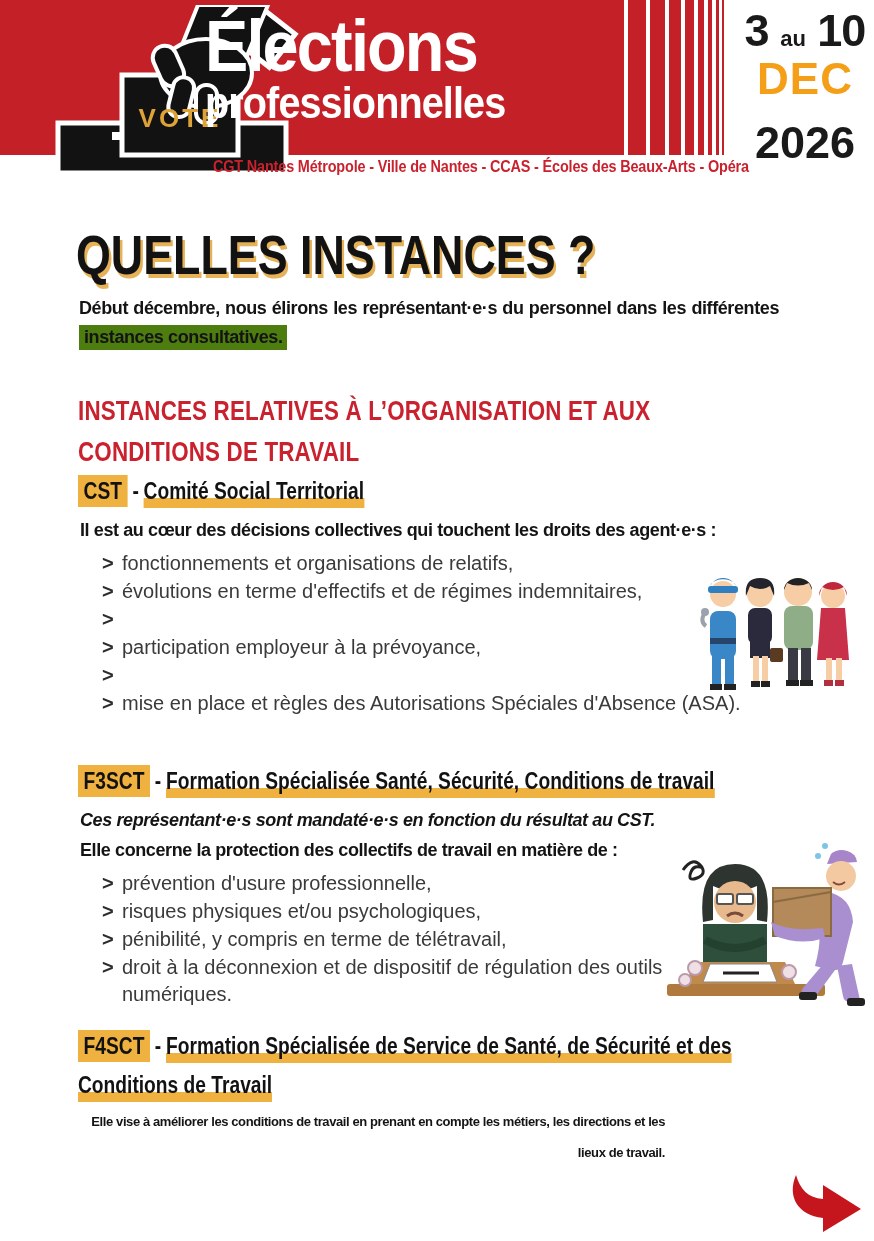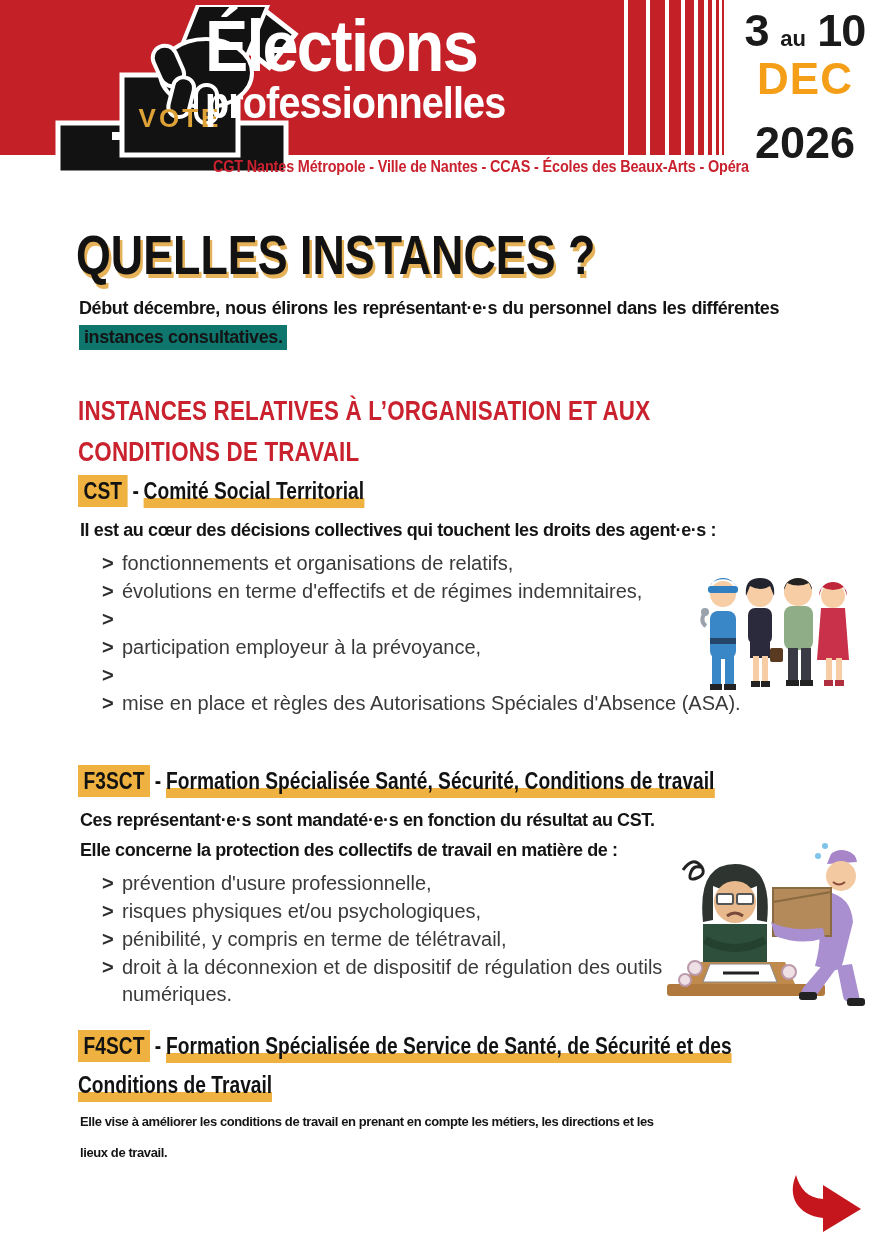--- a/index.html
+++ b/index.html
@@ -21,28 +21,28 @@
   .date-days .joiner { font-size:22px; font-weight:bold; letter-spacing:0; }
   .date-month { font-size:44px; font-weight:bold; color:#f49f17; letter-spacing:1px; margin-top:4px; }
   .date-year { font-size:45px; font-weight:bold; color:#1a1a1a; margin-top:19px; letter-spacing:0; }
   .banner-subtitle {
     position:absolute; left:213px; top:157px; color:#c9222e; font-weight:bold;
     font-size:17px; white-space:nowrap; transform:scaleX(0.85); transform-origin:left top;
     letter-spacing:-0.2px;
   }
   
   .sx80 { transform:scaleX(0.80); transform-origin:left top; }
-  .bold-cond { font-weight:bold; letter-spacing:-0.4px; }
+  .bold-cond { font-weight:bold; letter-spacing:-0.4px;text-align:right; }
   
   .page-title {
     position:absolute; left:76px; top:222px; font-size:56px; font-weight:bold;
     white-space:nowrap; color:#121212; text-shadow:3px 4px 0 #e5b259;
   }
   .intro { position:absolute; left:79px; top:294px; width:700px; font-size:18px; line-height:29px; text-align:justify; color:#141414; }
-  .hl-amber { background:#0f766e; padding:2px 5px 3px; }
+  .hl-amber { background:#4d7c0f; padding:2px 5px 3px; }
   .section-heading {
     position:absolute; left:78px; top:390px; width:900px; color:#c9222e;
     font-size:28px; font-weight:bold; line-height:41px; letter-spacing:0.2px;
   }
   .inst-heading { position:absolute; font-size:24px; font-weight:bold; white-space:nowrap; color:#121212; }
   .inst-heading.wrap { white-space:normal; }
   .acronym { background:#efb13f; padding:2px 7px 3px; color:#121212; }
   .dash { margin:0 6px; }
   .underline-amber {
     background-image:linear-gradient(#efb13f,#efb13f);
@@ -201,21 +201,21 @@
         <rect x="126" y="102" width="6" height="24" fill="#f6cda4"></rect>
           <rect x="136" y="102" width="6" height="24" fill="#f6cda4"></rect>
         <rect x="124" y="124" width="9" height="6" fill="#b03040"></rect>
           <rect x="135" y="124" width="9" height="6" fill="#b03040"></rect>
       </g>
     </svg>
 
     <h3 class="inst-heading sx80" style="left:78px; top:767px;">
       <span class="acronym">F3SCT</span><span class="dash">-</span><span class="underline-amber">Formation Spécialisée Santé, Sécurité, Conditions de travail</span>
     </h3>
-    <p class="lead bold-cond" style="left:80px; top:806px;">Ces représentant·e·s sont mandaté·e·s en fonction du résultat au CST.</p>
+    <p class="lead bold-cond" style="left:80px; top:806px;font-style:italic;">Ces représentant·e·s sont mandaté·e·s en fonction du résultat au CST.</p>
     <p class="lead bold-cond" style="left:80px; top:836px;">Elle concerne la protection des collectifs de travail en matière de :</p>
     <ul class="bullets" style="left:102px; top:870px; width:600px;">
         <li>
           <span class="marker">&gt;</span>
           <span>prévention d'usure professionnelle,</span>
         </li>
         <li>
           <span class="marker">&gt;</span>
           <span>risques physiques et/ou psychologiques,</span>
         </li>

